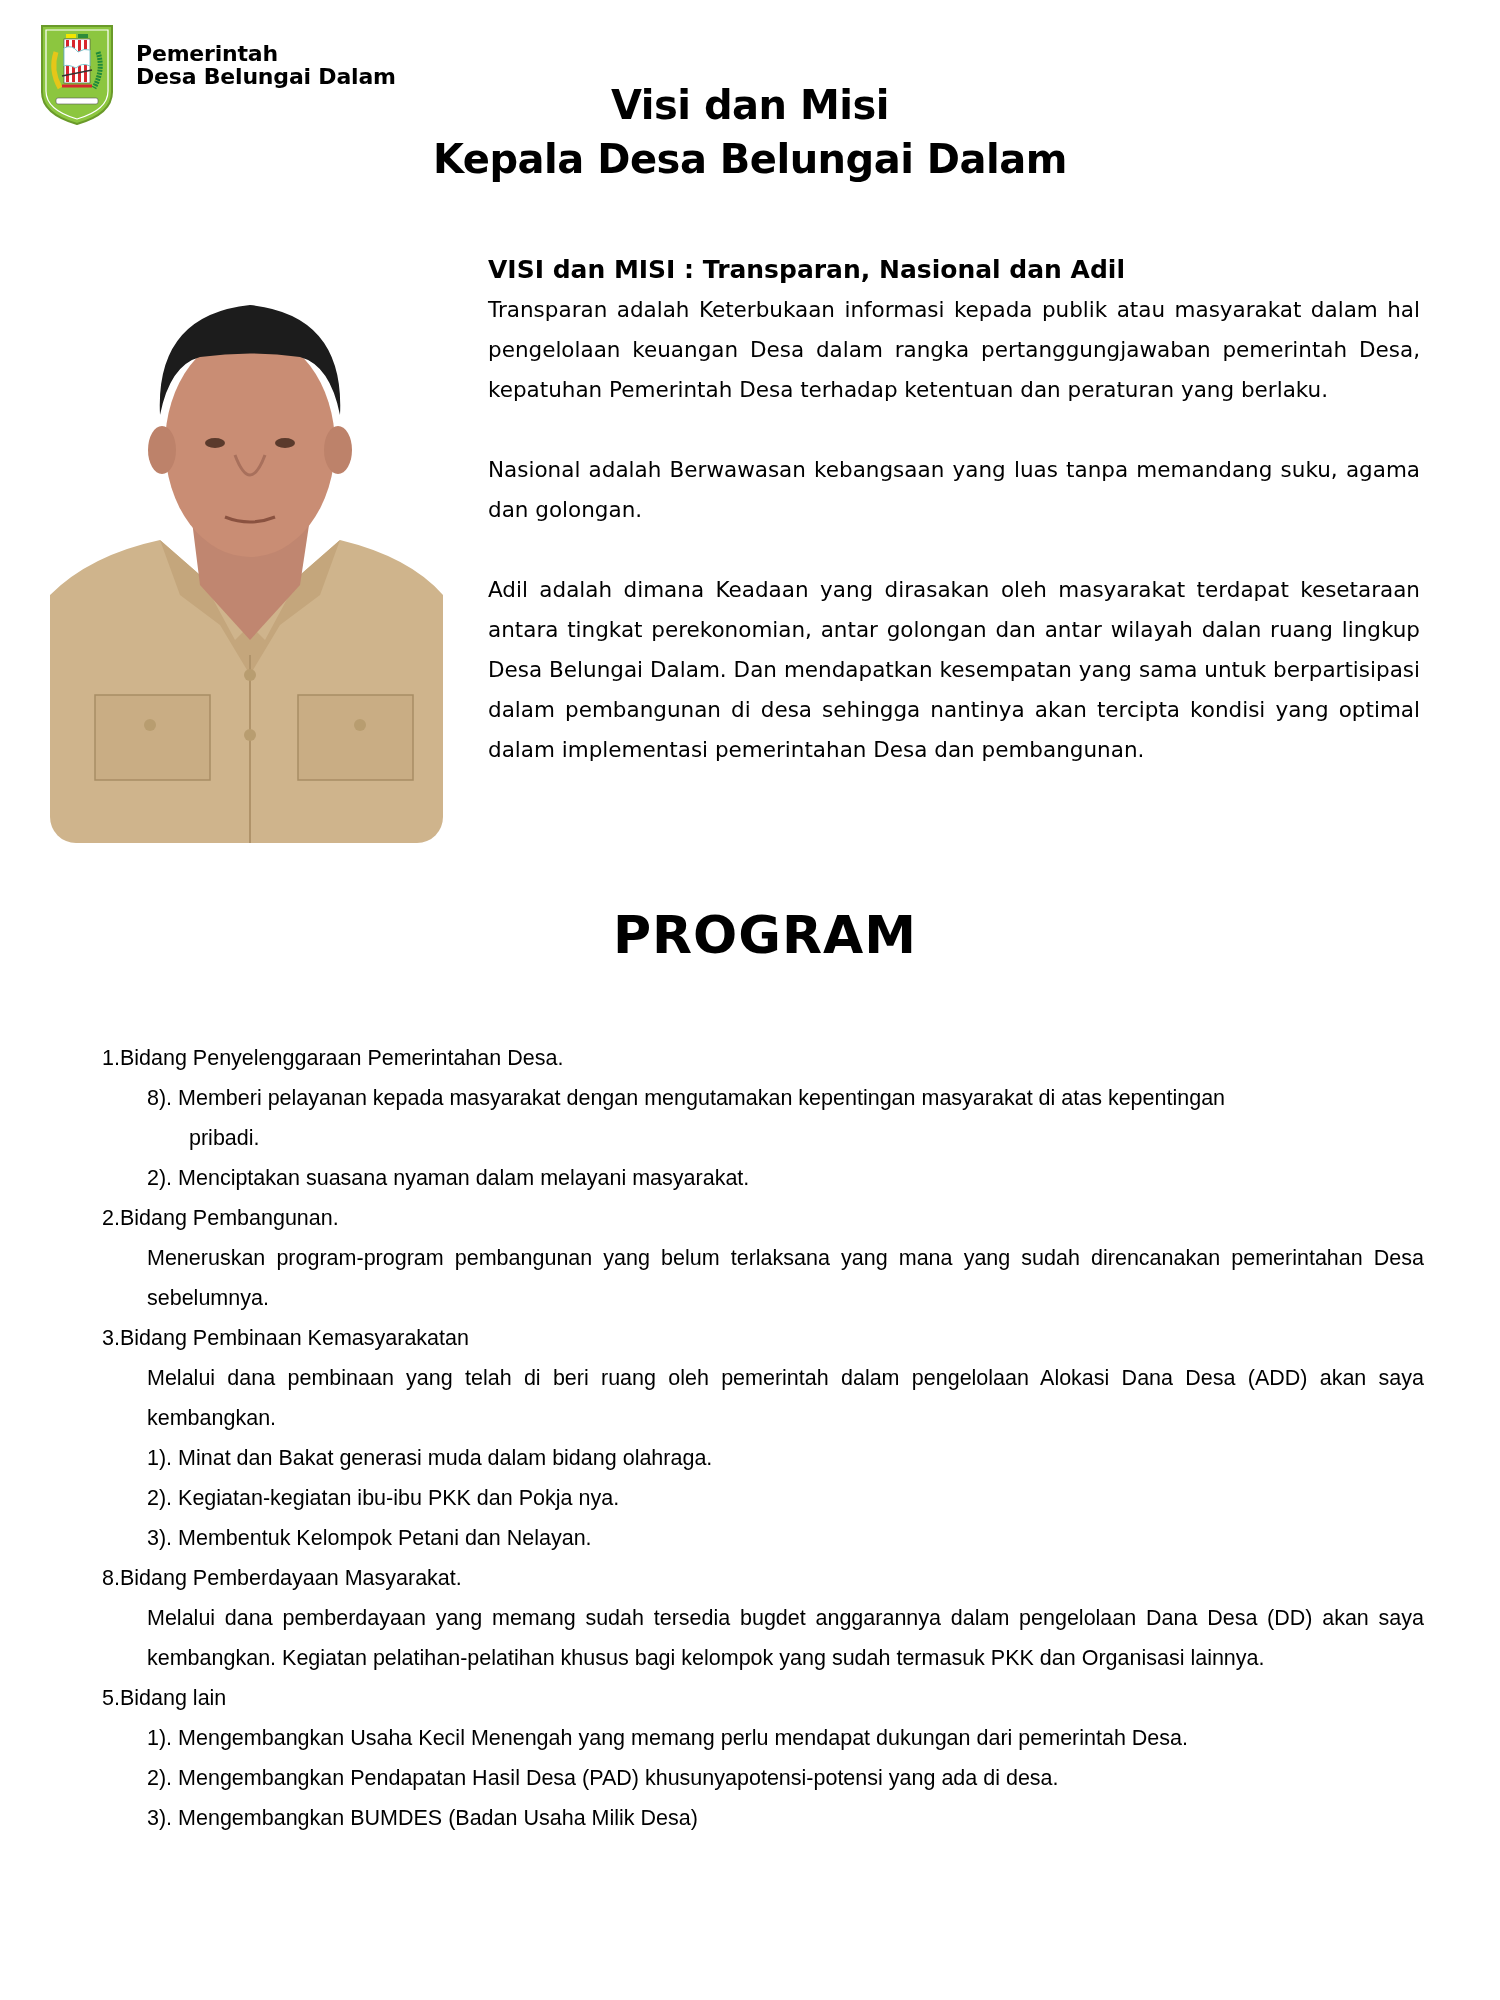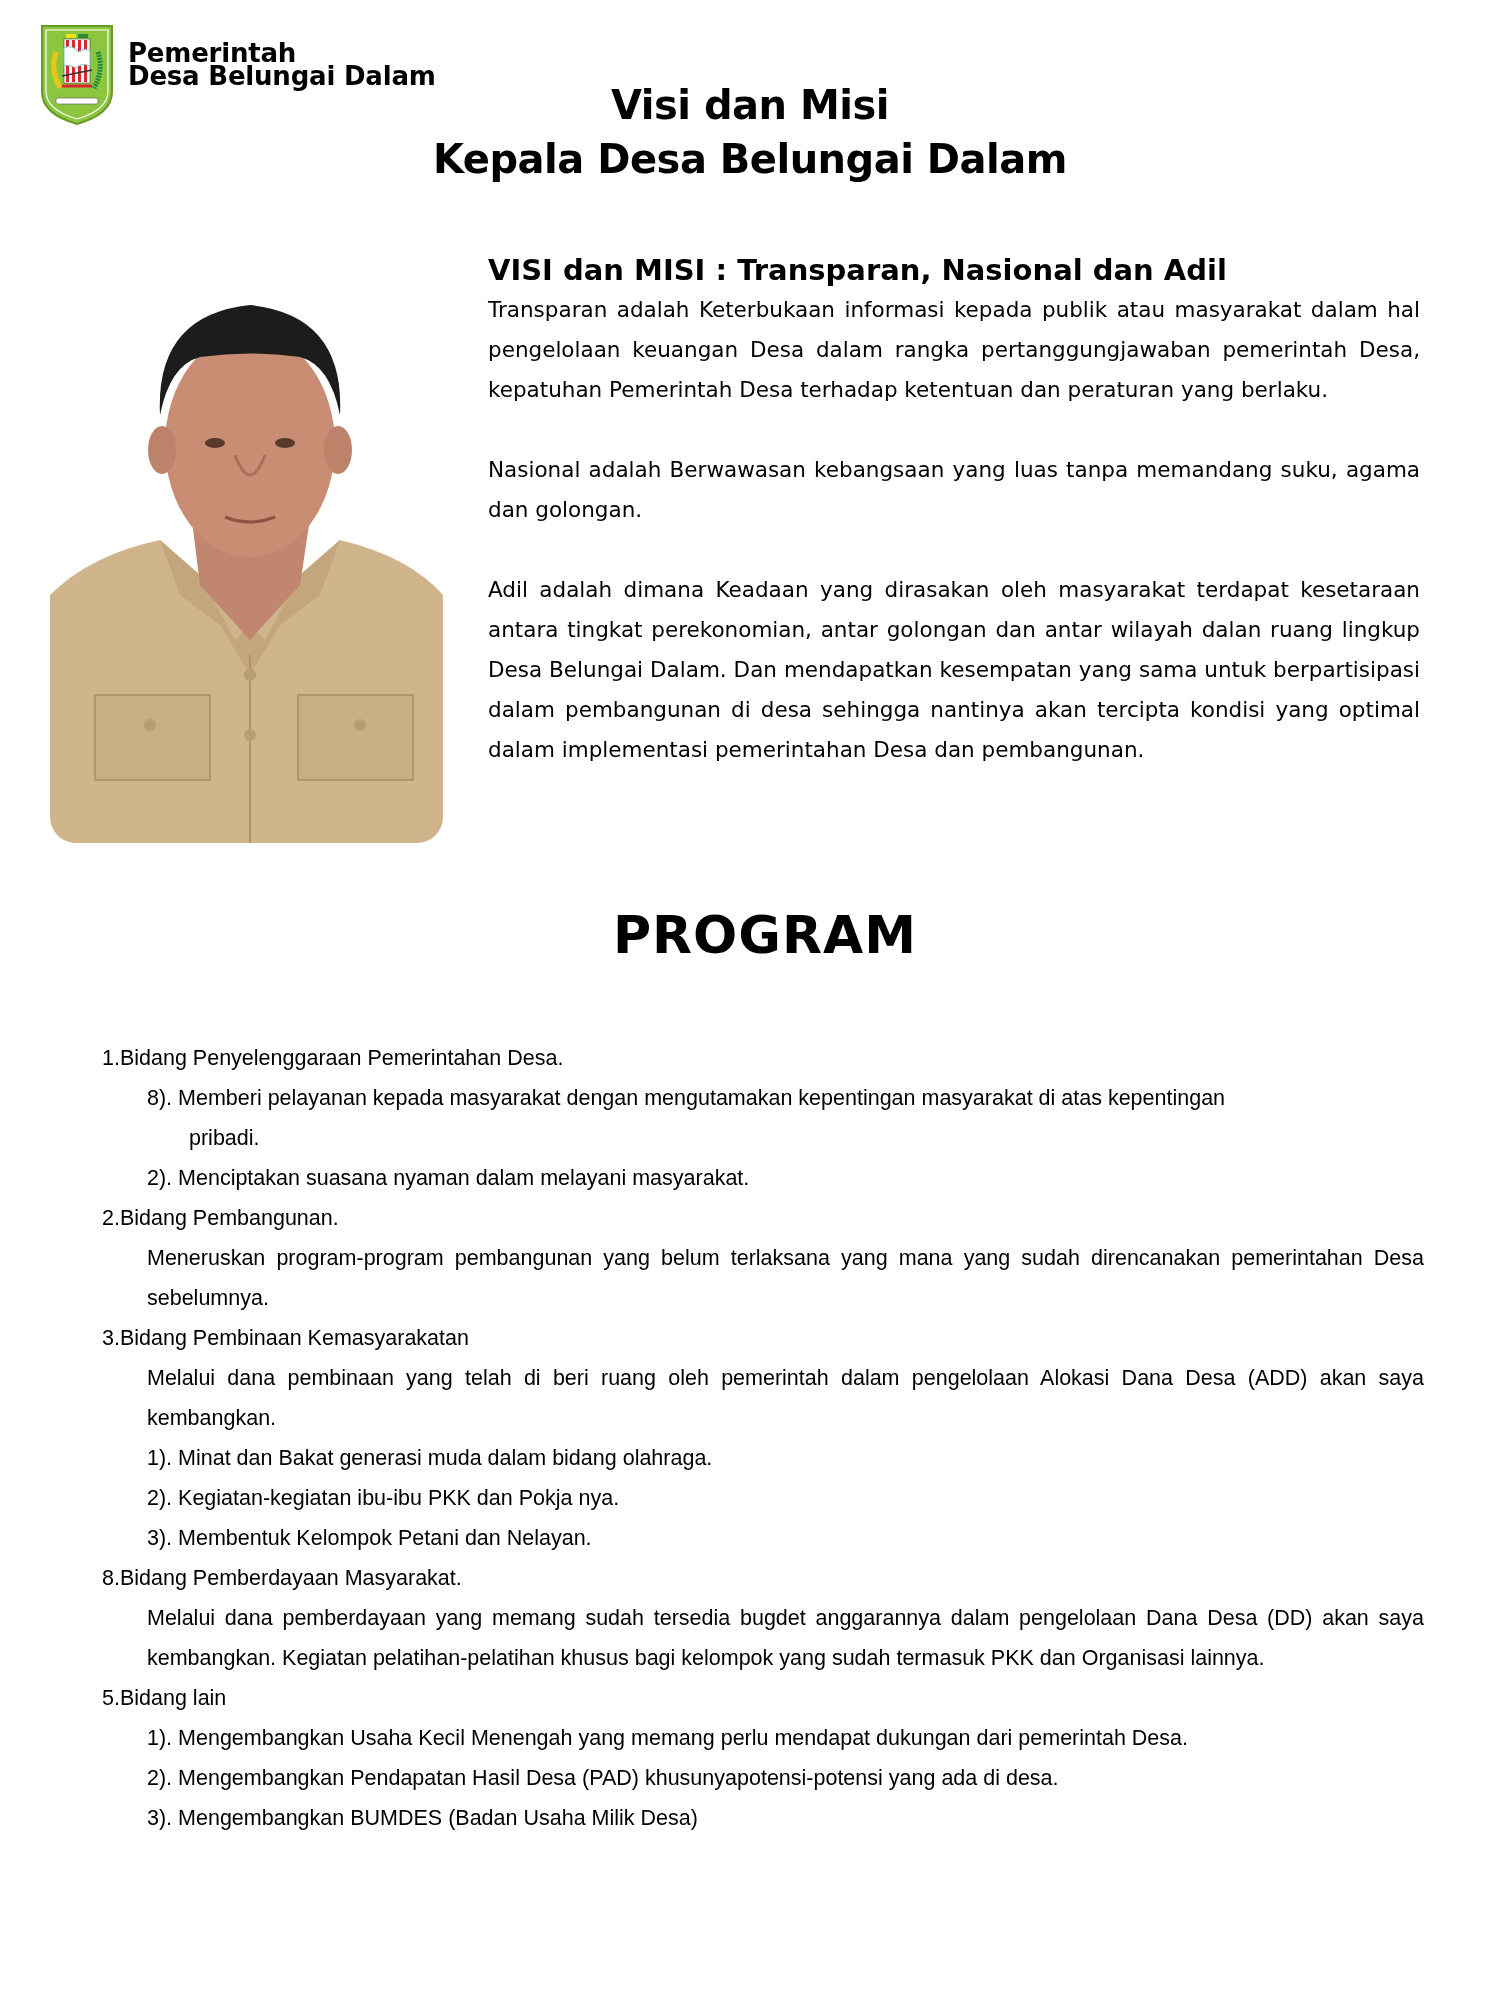--- a/index.html
+++ b/index.html
@@ -1,23 +1,23 @@
 <!DOCTYPE html>
 <html><head>
   <meta charset="utf-8">
   <style>
     html, body { margin:0; padding:0; background:#ffffff; }
     body { width:1500px; height:2000px; position:relative; overflow:hidden; color:#000; font-family:"Liberation Sans", sans-serif; }
     .header { position:absolute; left:38px; top:22px; display:flex; align-items:center; }
     .logo { width:78px; height:104px; }
-    .brand { margin-left:12px; font-family:"DejaVu Sans", sans-serif; font-weight:bold; font-size:26px; line-height:23px; letter-spacing:-0.2px; margin-top:-18px; }
+    .brand { margin-left:20px; font-family:"DejaVu Sans", sans-serif; font-weight:bold; font-size:22px; line-height:23px; letter-spacing:-0.2px; margin-top:-18px; }
     .title { position:absolute; left:0; width:1500px; top:78px; text-align:center; font-family:"DejaVu Sans", sans-serif; font-weight:bold; font-size:40px; line-height:54px; letter-spacing:-0.5px; }
     .photo { position:absolute; left:50px; top:295px; width:393px; height:548px; border-radius:26px; overflow:hidden; background:#ffffff; }
     .visi { position:absolute; left:488px; top:250px; width:932px; font-family:"DejaVu Sans", sans-serif; font-size:21.5px; line-height:40px; text-align:justify; }
-    .visi .vh { font-weight:bold; font-size:29px; line-height:40px; }
+    .visi .vh { font-weight:bold; font-size:25px; line-height:40px; }
     .visi p { margin:0 0 40px 0; }
     .program-title { position:absolute; left:0; width:1530px; top:900px; text-align:center; font-family:"DejaVu Sans", sans-serif; font-weight:bold; font-size:52px; line-height:70px; letter-spacing:1px; }
     .prog { position:absolute; left:102px; top:1038px; width:1322px; font-family:"Liberation Sans", sans-serif; font-size:21.5px; line-height:40px; }
     .prog .sec { margin:0; }
     .prog .item { margin:0 0 0 45px; text-align:justify; }
     .prog .cont { margin:0 0 0 87px; }
   </style>
 </head>
 <body>
 

